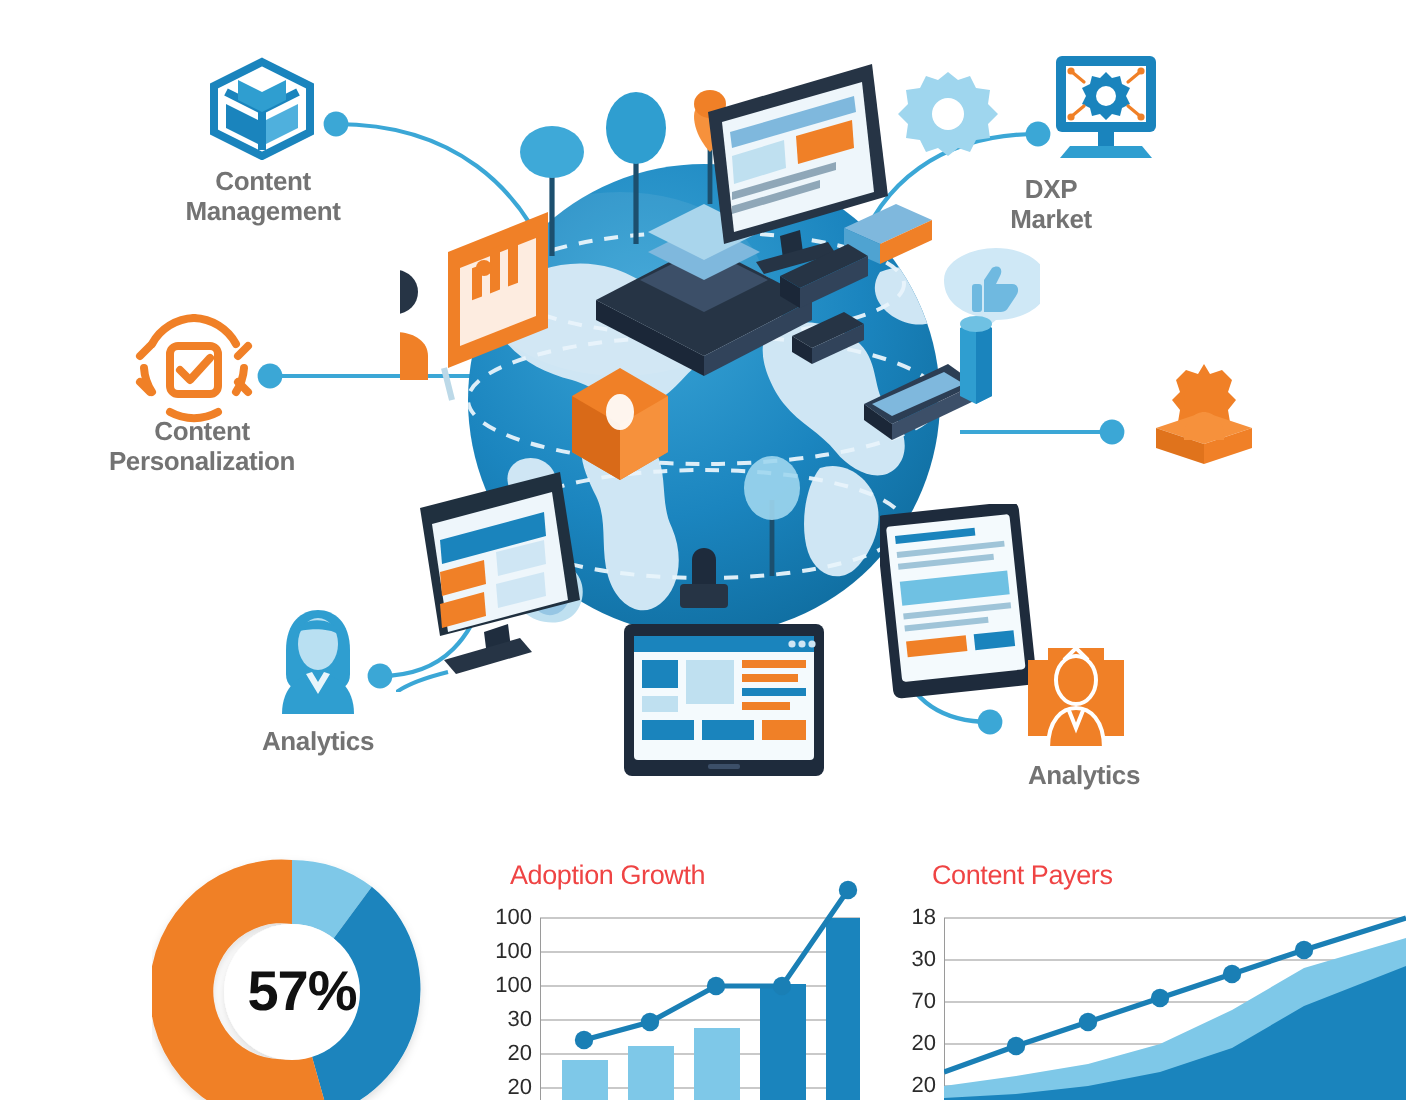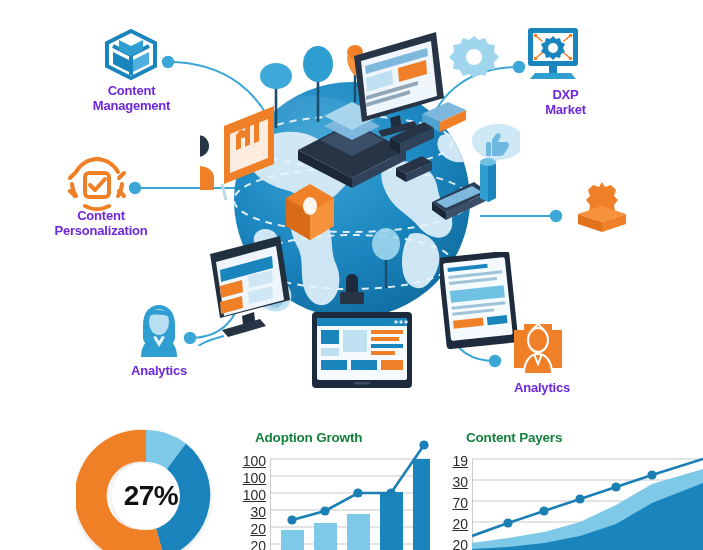--- a/index.html
+++ b/index.html
@@ -12,47 +12,46 @@
     width: 703px;
     height: 550px;
     overflow: hidden;
     background: #ffffff;
     font-family: "Liberation Sans", sans-serif;
   }
   .callout-label {
     position: absolute;
     text-align: center;
     font-weight: bold;
-    color: #6d28d9;
+    color: #737373;
     line-height: 1.12;
     white-space: pre-line;
     letter-spacing: -0.2px;
   }
   .icon-wrap {
     position: absolute;
   }
   .chart-title {
     position: absolute;
-    font-weight: bold;
-    color: #15803d;
+    font-weight: normal;
+    color: #ef4444;
     letter-spacing: -0.2px;
   }
   .donut-center {
     position: absolute;
     font-weight: bold;
     color: #111111;
     letter-spacing: -0.5px;
   }
   .tick {
     position: absolute;
-    font-size: 14px;
+    font-size: 11px;
     color: #2b2b2b;
     text-align: right;
     font-family: "Liberation Sans", sans-serif;
-    text-decoration: underline;
   }
   svg { display: block; }
 </style>
 </head>
 <body>
 
 <div id="root">
 
   <svg style="position:absolute;left:0;top:0;width:703px;height:420px;pointer-events:none;">
 
@@ -358,21 +357,21 @@
   </svg>
 
   <div class="callout-label" style="left:74px;top:84px;width:115px;font-size:13px;">Content
 Management</div>
 
   <div class="callout-label" style="left:26px;top:209px;width:150px;font-size:13px;">Content
 Personalization</div>
 
   <div class="callout-label" style="left:104px;top:364px;width:110px;font-size:13px;">Analytics</div>
 
-  <div class="callout-label" style="left:518px;top:88px;width:95px;font-size:13px;">DXP
+  <div class="callout-label" style="left:478px;top:88px;width:95px;font-size:13px;">DXP
 Market</div>
 
 
   <div class="callout-label" style="left:487px;top:381px;width:110px;font-size:13px;">Analytics</div>
 
   <svg style="position:absolute;left:76px;top:426px;width:150px;height:150px;">
     <defs>
       <filter id="donutShadow" x="-20%" y="-20%" width="140%" height="140%">
         <feDropShadow dx="0" dy="2" stdDeviation="2" flood-color="#00000022"></feDropShadow>
       </filter>
@@ -380,21 +379,21 @@
     <g filter="url(#donutShadow)">
 
       <path d="M 70 4 A 66 66 0 0 1 109.9 17.4 L 90.8 43.2 A 34 34 0 0 0 70 36 Z" fill="#7ec8e8"></path>
 
       <path d="M 109.9 17.4 A 66 66 0 0 1 88.2 131.5 L 79.4 100.2 A 34 34 0 0 0 90.8 43.2 Z" fill="#1a84bd"></path>
 
       <path d="M 88.2 131.5 A 66 66 0 1 1 70 4 L 70 36 A 34 34 0 1 0 79.4 100.2 Z" fill="#f08027"></path>
       <circle cx="70" cy="70" r="34" fill="#ffffff"></circle>
     </g>
   </svg>
-  <div class="donut-center" style="left:76px;top:480px;width:150px;text-align:center;font-size:28px;">27%</div>
+  <div class="donut-center" style="left:76px;top:480px;width:150px;text-align:center;font-size:28px;">57%</div>
 
   <div class="chart-title" style="left:255px;top:430px;width:180px;font-size:13.5px;">Adoption Growth</div>
 
   <div class="tick" style="left:240px;top:453px;width:26px;">100</div>
   <div class="tick" style="left:240px;top:470px;width:26px;">100</div>
   <div class="tick" style="left:240px;top:487px;width:26px;">100</div>
   <div class="tick" style="left:240px;top:504px;width:26px;">30</div>
   <div class="tick" style="left:240px;top:521px;width:26px;">20</div>
   <div class="tick" style="left:240px;top:538px;width:26px;">20</div>
 
@@ -421,21 +420,21 @@
       <circle cx="22" cy="83" r="4.6"></circle>
       <circle cx="55" cy="74" r="4.6"></circle>
       <circle cx="88" cy="56" r="4.6"></circle>
       <circle cx="121" cy="56" r="4.6"></circle>
       <circle cx="154" cy="8" r="4.6"></circle>
     </g>
   </svg>
 
   <div class="chart-title" style="left:466px;top:430px;width:180px;font-size:13.5px;">Content Payers</div>
 
-  <div class="tick" style="left:442px;top:453px;width:26px;">19</div>
+  <div class="tick" style="left:442px;top:453px;width:26px;">18</div>
   <div class="tick" style="left:442px;top:474px;width:26px;">30</div>
   <div class="tick" style="left:442px;top:495px;width:26px;">70</div>
   <div class="tick" style="left:442px;top:516px;width:26px;">20</div>
   <div class="tick" style="left:442px;top:537px;width:26px;">20</div>
 
   <svg style="position:absolute;left:472px;top:437px;width:231px;height:113px;">
     <g stroke="#c9c9c9" stroke-width="1">
       <line x1="0" y1="22" x2="231" y2="22"></line>
       <line x1="0" y1="43" x2="231" y2="43"></line>
       <line x1="0" y1="64" x2="231" y2="64"></line>

